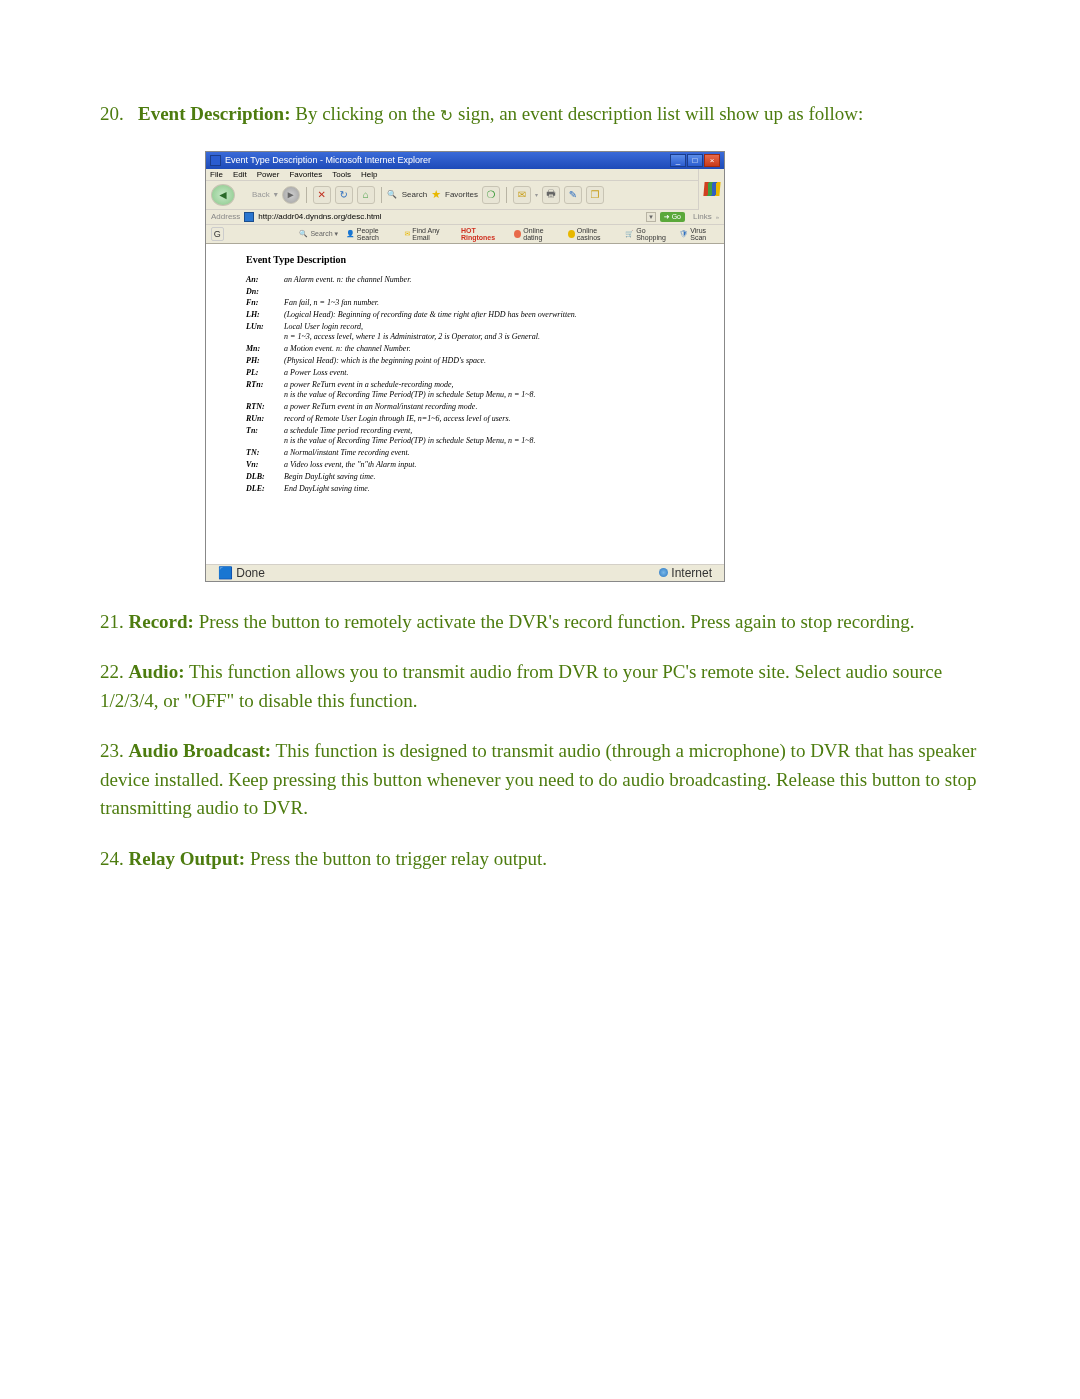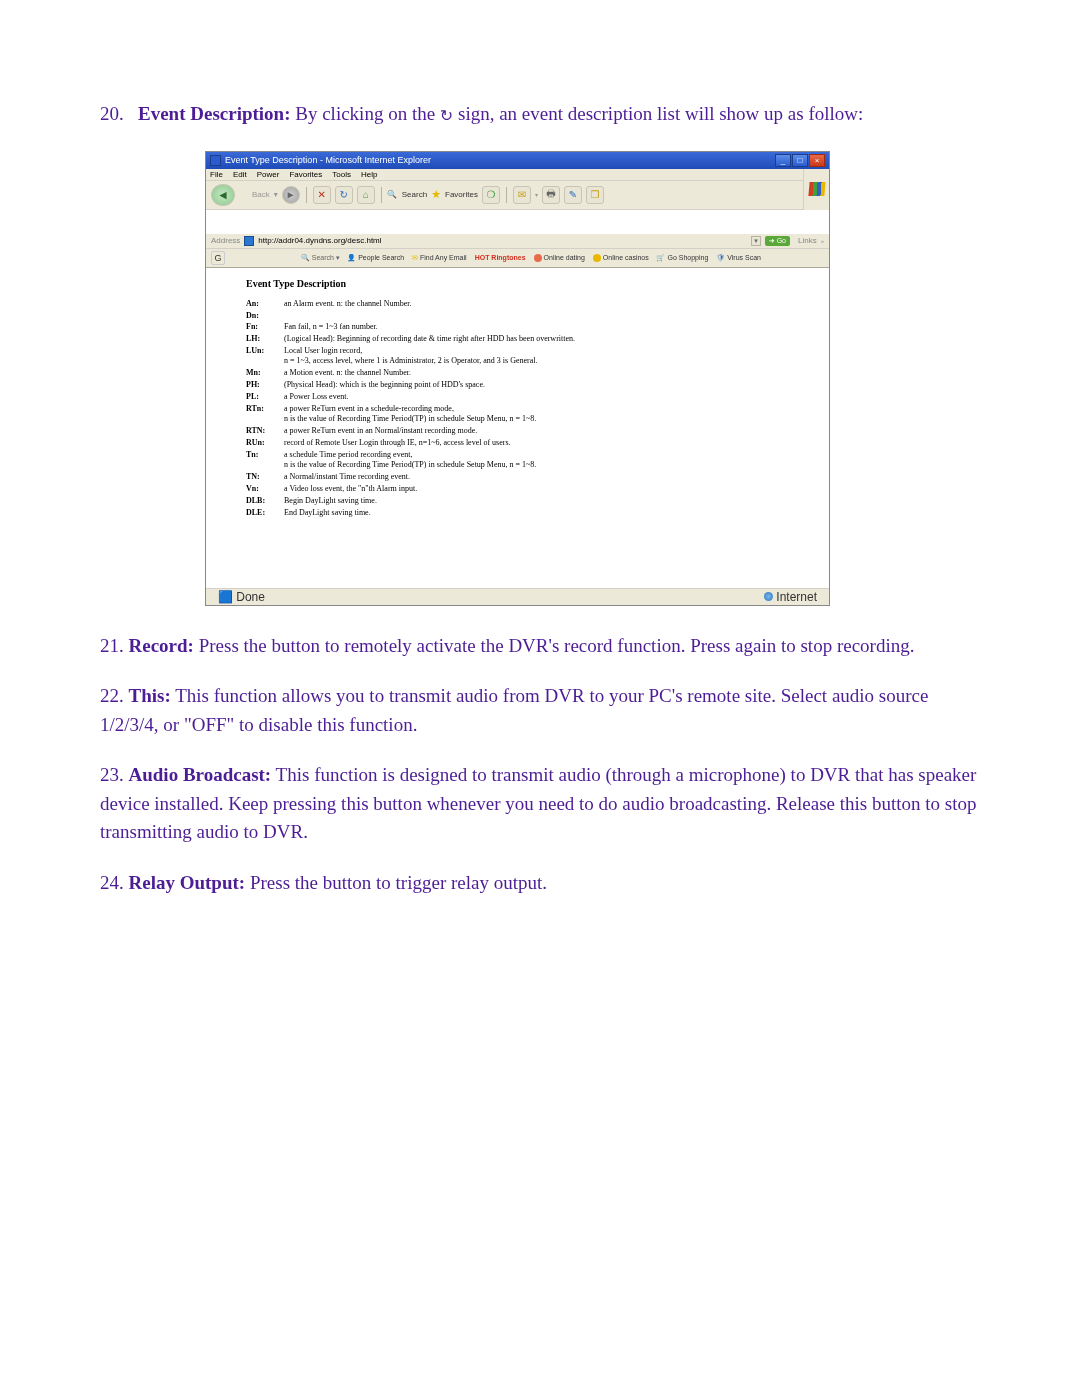--- a/index.html
+++ b/index.html
@@ -1,23 +1,23 @@
 <!DOCTYPE html>
 <html><head>
   <meta charset="utf-8">
   <style>
     * { margin: 0; padding: 0; box-sizing: border-box; }
     body { font-family: 'Times New Roman', serif; background: #fff; width: 1080px; }
     .page { padding: 100px 100px 40px 100px; }
-    .section { margin-bottom: 22px; line-height: 1.5; font-size: 19px; color: #4c1d95; }
+    .section { margin-bottom: 22px; line-height: 1.5; font-size: 19px; color: #4d7c0f; }
     .num { display: inline; }
     .bold { font-weight: bold; }
     .refresh-icon { display: inline-block; font-size: 16px; vertical-align: middle; }
     .screenshot {
-      width: 625px;
+      width: 520px;
       margin: 8px 0 26px 105px;
       border: 1px solid #888;
       background: linear-gradient(#e8e8e0, #f5f5ee 50px, #fff 50px);
       font-family: Tahoma, Arial, sans-serif;
       font-size: 8px;
     }
     .ie-titlebar {
       background: linear-gradient(#3a6ad8, #1e4bb8);
       color: #fff;
       padding: 2px 4px;
@@ -39,39 +39,38 @@
     }
     .tb-btn { width: 18px; height: 18px; border-radius: 3px; background: #e8e5d5; border: 1px solid #c8c4b4; display: inline-flex; align-items: center; justify-content: center; font-size: 10px; }
     .tb-btn.back { width: 24px; height: 22px; border-radius: 50%; background: radial-gradient(#c8e8c8,#88c888); color: #2a6a2a; font-weight: bold; font-size: 12px; }
     .tb-btn.fwd { width: 18px; height: 18px; border-radius: 50%; background: radial-gradient(#d0d0d0,#a0a0a0); color: #666; }
     .tb-sep { width: 1px; height: 16px; background: #b8b4a4; margin: 0 2px; }
     .tb-favstar { color: #e8b800; font-size: 11px; }
     .ie-addrbar {
       background: #ece9d8; border-bottom: 1px solid #d4d0c8;
       padding: 2px 5px; display: flex; align-items: center; gap: 4px;
       font-size: 8px;
-      margin-top: 24px;
     }
     .addr-label { color: #888; }
     .addr-ico { width: 10px; height: 10px; background: #2a76d0; border: 1px solid #1b4d8c; }
     .addr-text { flex: 1; color: #000; }
     .go-btn { background: #5aa83a; color: #fff; padding: 1px 4px; border-radius: 2px; font-size: 7px; display: flex; align-items: center; gap: 2px; }
     .links-lbl { color: #888; margin-left: 4px; }
     .ie-searchbar {
       background: #ece9d8; border-bottom: 1px solid #aca899;
       padding: 2px 5px; display: flex; align-items: center; gap: 8px;
       font-size: 7px; color: #333;
     }
     .sb-g { width: 14px; height: 14px; display: inline-flex; align-items: center; justify-content: center; font-size: 9px; }
     .sb-search { color: #666; display: flex; align-items: center; gap: 2px; }
     .sb-item { display: flex; align-items: center; gap: 2px; }
     .sb-dot { width: 8px; height: 8px; border-radius: 50%; display: inline-block; }
     .content-area { background: #fff; padding: 10px 40px 30px 40px; min-height: 320px; }
     .content-title { font-weight: bold; font-size: 10px; margin-bottom: 10px; font-family: 'Times New Roman', serif; }
-    .evt-table { font-size: 8px; font-family: 'Times New Roman', serif; }
+    .evt-table { font-size: 8px; font-family: 'Times New Roman', serif; font-style: italic; }
     .evt-row { display: flex; margin-bottom: 2px; align-items: flex-start; }
     .evt-code { font-weight: bold; width: 38px; flex-shrink: 0; }
     .evt-desc { line-height: 1.25; }
     .ie-statusbar {
       background: #ece9d8; border-top: 1px solid #d4d0c8;
       padding: 1px 12px; display: flex; justify-content: space-between;
       font-size: 12px; color: #333;
     }
     .status-right { display: flex; align-items: center; gap: 3px; }
     .net-ico { width: 9px; height: 9px; border-radius: 50%; background: radial-gradient(#7ab8e8,#2a76c0); }
@@ -260,21 +259,21 @@
         <span>Internet</span>
       </span>
     </div>
   </div>
 
   <div class="section">
     <span class="num">21.</span> <span class="bold">Record:</span><span> Press the button to remotely activate the DVR's record function. Press again to stop recording.</span>
   </div>
 
   <div class="section">
-    <span class="num">22.</span> <span class="bold">This:</span><span> This function allows you to transmit audio from DVR to your PC's remote site.  Select audio source 1/2/3/4, or "OFF" to disable this function.</span>
+    <span class="num">22.</span> <span class="bold">Audio:</span><span> This function allows you to transmit audio from DVR to your PC's remote site.  Select audio source 1/2/3/4, or "OFF" to disable this function.</span>
   </div>
 
   <div class="section">
     <span class="num">23.</span> <span class="bold">Audio Broadcast:</span><span> This function is designed to transmit audio (through a microphone) to DVR that has speaker device installed. Keep pressing this button whenever you need to do audio broadcasting. Release this button to stop transmitting audio to DVR.</span>
   </div>
 
   <div class="section">
     <span class="num">24.</span> <span class="bold">Relay Output:</span><span> Press the button to trigger relay output.</span>
   </div>
 

